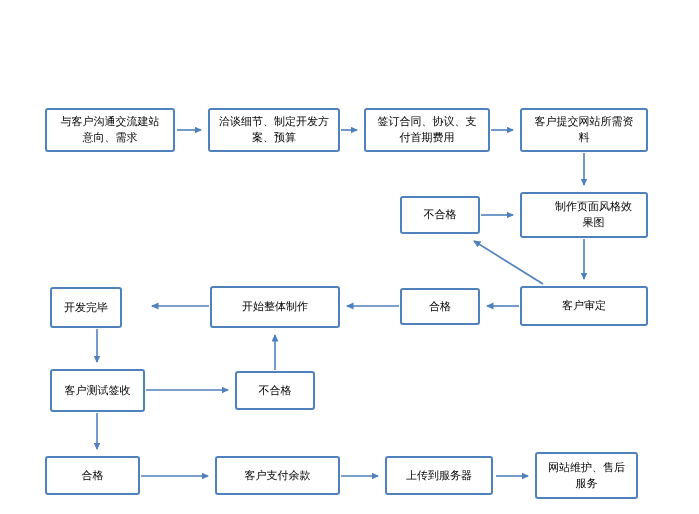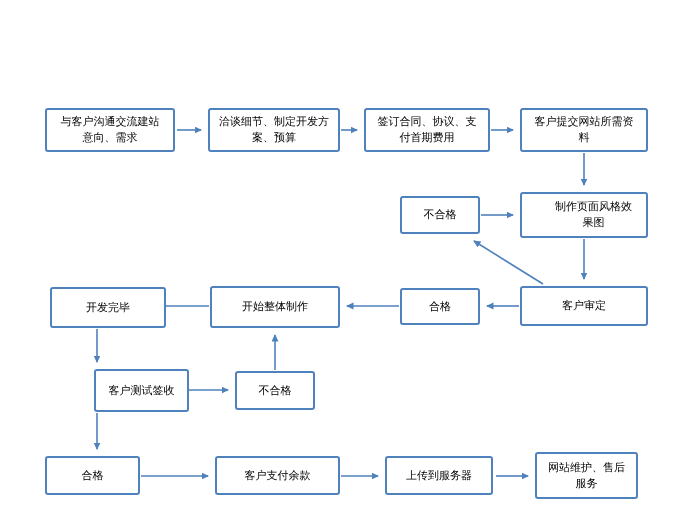--- a/index.html
+++ b/index.html
@@ -52,25 +52,25 @@
   }
   #ah path{fill:var(--arrow);}
 
   
   .n-communicate{left:45px;  top:108px; width:130px; height:44px;}
   .n-negotiate  {left:208px; top:108px; width:132px; height:44px;}
   .n-contract   {left:364px; top:108px; width:126px; height:44px;}
   .n-submit     {left:520px; top:108px; width:128px; height:44px;text-align:center;}
   .n-unq-style  {left:400px; top:196px; width:80px;  height:38px;}
   .n-make-style {left:520px; top:192px; width:128px; height:46px;padding-left:28px;}
-  .n-dev-done   {left:50px;  top:287px; width:116px;  height:41px;}
+  .n-dev-done   {left:50px;  top:287px; width:72px;  height:41px;}
   .n-overall    {left:210px; top:286px; width:130px; height:42px;}
   .n-q-style    {left:400px; top:288px; width:80px;  height:37px;}
   .n-review     {left:520px; top:286px; width:128px; height:40px;}
-  .n-test       {left:50px;  top:369px; width:95px;  height:43px;padding:2px 11px;margin-left:44px;}
+  .n-test       {left:50px;  top:369px; width:95px;  height:43px;padding:2px 11px;}
   .n-unq-test   {left:235px; top:371px; width:80px;  height:39px;}
   .n-q-test     {left:45px;  top:456px; width:95px;  height:39px;}
   .n-pay        {left:215px; top:456px; width:125px; height:39px;}
   .n-upload     {left:385px; top:456px; width:108px; height:39px;}
   .n-maintain   {left:535px; top:452px; width:103px; height:47px;}
 </style>
 </head>
 <body>
 
 <div class="canvas">

